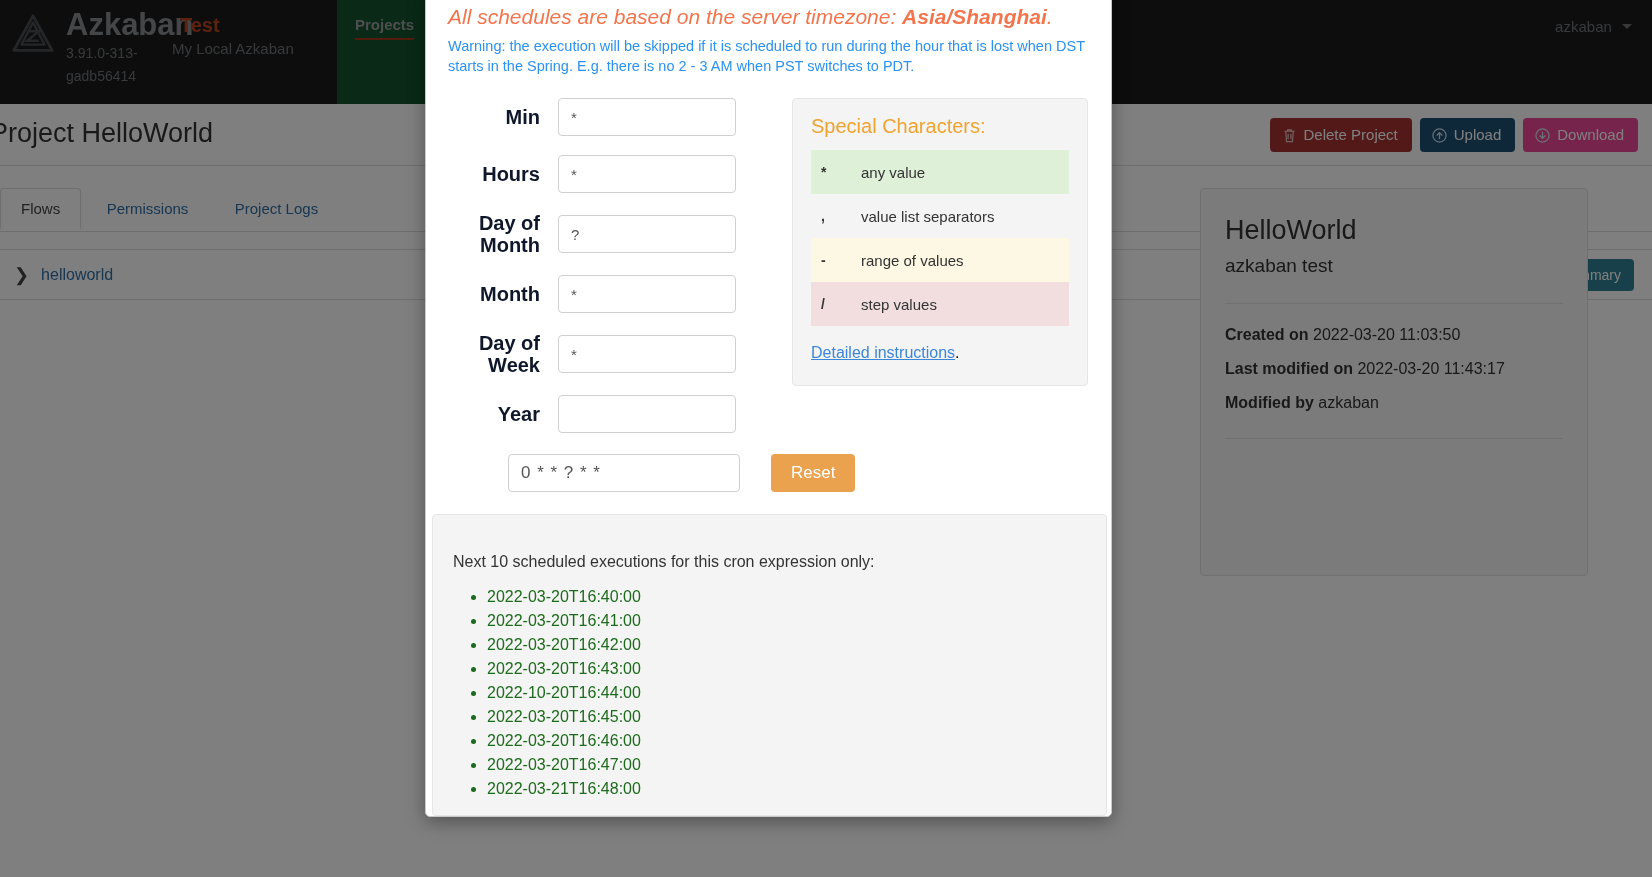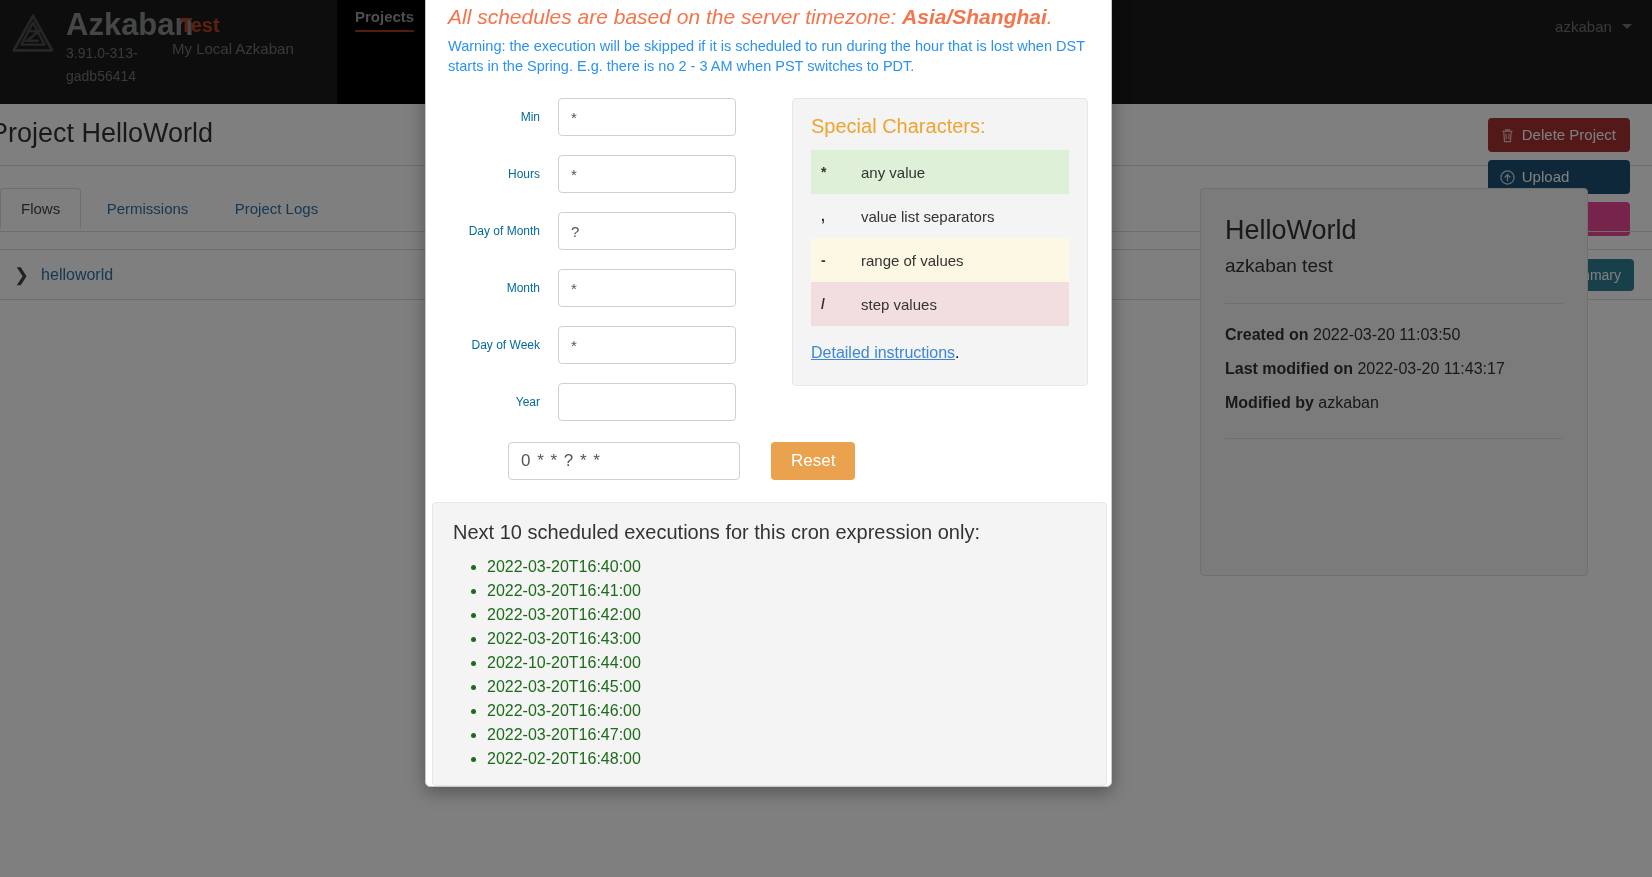--- a/index.html
+++ b/index.html
@@ -26,42 +26,42 @@
   }
   .brand-version {
     font-size:14px; color:#6f7377; line-height:23px; width:82px;
   }
   .nav-env { position:absolute; left:172px; top:12px; }
   .nav-env-title { font-size:20px; font-weight:bold; color:#b8441f; line-height:26px;padding-left:8px; }
   .nav-env-sub { font-size:15px; color:#6f7377; line-height:22px; }
 
   .nav-tabs-wrap { position:absolute; left:337px; top:0; height:104px; }
   .nav-tab {
-    display:inline-block; padding:8px 18px 0 18px; height:104px;
-    background:#000000; color:#9a9da0; font-size:15px; font-weight:bold;
+    display:inline-block; padding:16px 18px 0 18px; height:104px;
+    background:#14532d; color:#9a9da0; font-size:15px; font-weight:bold;
   }
   .nav-tab .underline { display:block; height:2px; background:#a8381a; margin-top:5px; }
 
   .nav-user {
     position:absolute; right:20px; top:18px; color:#6f7377; font-size:15px;
   }
   .caret-down {
     display:inline-block; width:0;height:0; margin-left:6px; vertical-align:3px;
     border-left:5px solid transparent; border-right:5px solid transparent;
     border-top:5px solid #6f7377;
   }
 
   .page-header {
     position:absolute; left:0; top:104px; width:1652px; height:62px;
     background:#ffffff; border-bottom:1px solid #dddddd;
   }
   .page-title {
     position:absolute; left:-10px; top:14px; font-size:27px; color:#333; font-weight:400;
   }
-  .header-btns { position:absolute; right:22px; top:14px; display:flex; gap:8px;flex-direction:column; }
+  .header-btns { position:absolute; right:14px; top:14px; display:flex; gap:8px; }
   .btn {
     border:none; border-radius:4px; color:#fff; font-size:15px;
     padding:9px 14px 9px 12px; cursor:pointer; font-family:"Liberation Sans", sans-serif;
     display:inline-flex; align-items:center; gap:7px; line-height:16px;
   }
   .btn-danger { background:#a63232; }
   .btn-primary { background:#1f5173; }
   .btn-info { background:#ec4899; }
   .ico { display:inline-block; width:15px; height:15px; }
 
@@ -114,21 +114,21 @@
   .tz-line b { font-weight:bold; font-style:italic; }
   .warn-line {
     font-size:14.5px; color:#2b92f0; line-height:20px; margin-top:6px;
   }
 
   .modal-body { padding:6px 22px 0 22px; display:flex; }
   .form-col { width:300px; padding-top:6px; }
   .frow { display:flex; align-items:center; margin-bottom:19px; }
   .flabel {
     width:110px; text-align:right; padding-right:18px;
-    font-size:12px; font-weight:normal; color:#0369a1; line-height:22px;
+    font-size:20px; font-weight:bold; color:#0f172a; line-height:22px;
   }
   .finput {
     width:178px; height:38px; border:1px solid #d0d0d0; border-radius:4px;
     padding:6px 12px; font-size:15px; color:#555;
     font-family:"Liberation Sans", sans-serif; background:#fff; outline:none;
   }
   .spec-col {
     width:296px; margin-left:44px; margin-top:6px;
     background:#f4f4f4; border:1px solid #e6e6e6; border-radius:4px; padding:16px 18px 18px 18px;
     height:288px;
@@ -155,21 +155,21 @@
   }
   .btn-reset {
     margin-left:31px; background:#eaa24e; color:#fff; border:none; border-radius:4px;
     font-size:17px; padding:9px 20px; cursor:pointer; font-family:"Liberation Sans", sans-serif;
   }
 
   .next-panel {
     margin:0 4px 0 6px; background:#f4f4f4; border:1px solid #e6e6e6;
     border-radius:4px; padding:14px 20px 14px 20px;
   }
-  .next-title { font-size:20px; color:#333; line-height:30px; }
+  .next-title { font-size:16px; color:#333; line-height:30px;margin-top:18px; }
   .next-list { margin:8px 0 0 0; padding-left:34px; }
   .next-list li { color:#1c6b1c; font-size:16px; line-height:24px; margin-bottom:0; }
 </style>
 </head>
 <body>
 
 <div id="page-root">
 
   <div class="navbar">
     <div class="nav-brand">
@@ -350,16 +350,16 @@
     <div class="next-title">Next 10 scheduled executions for this cron expression only:</div>
     <ul class="next-list" id="next-list">
         <li>2022-03-20T16:40:00</li>
         <li>2022-03-20T16:41:00</li>
         <li>2022-03-20T16:42:00</li>
         <li>2022-03-20T16:43:00</li>
         <li>2022-10-20T16:44:00</li>
         <li>2022-03-20T16:45:00</li>
         <li>2022-03-20T16:46:00</li>
         <li>2022-03-20T16:47:00</li>
-        <li>2022-02-20T16:48:00</li>
+        <li>2022-03-21T16:48:00</li>
       </ul>
   </div>
 </div>
 
 </body></html>

